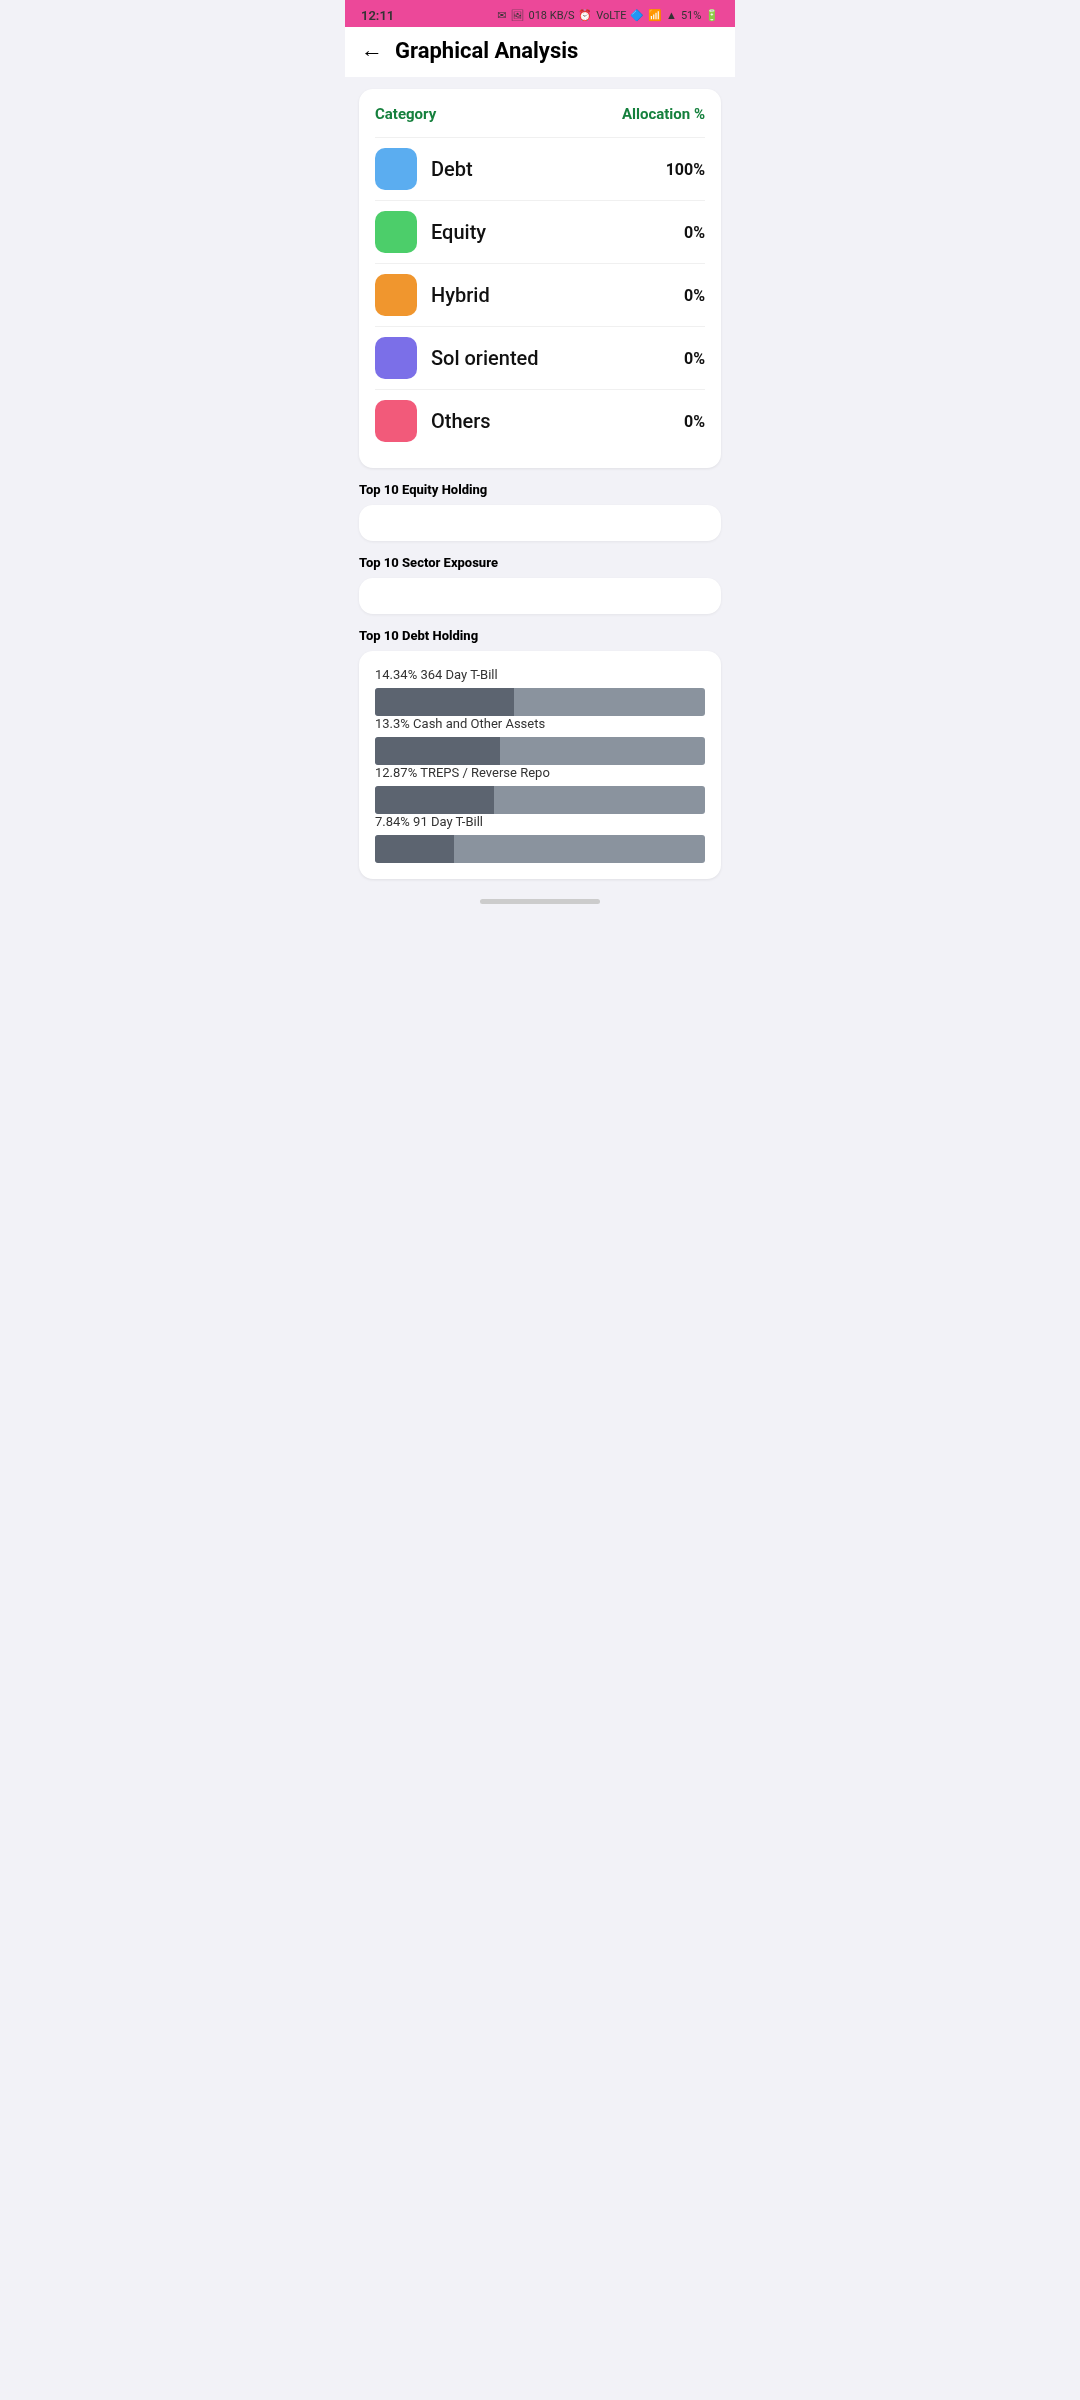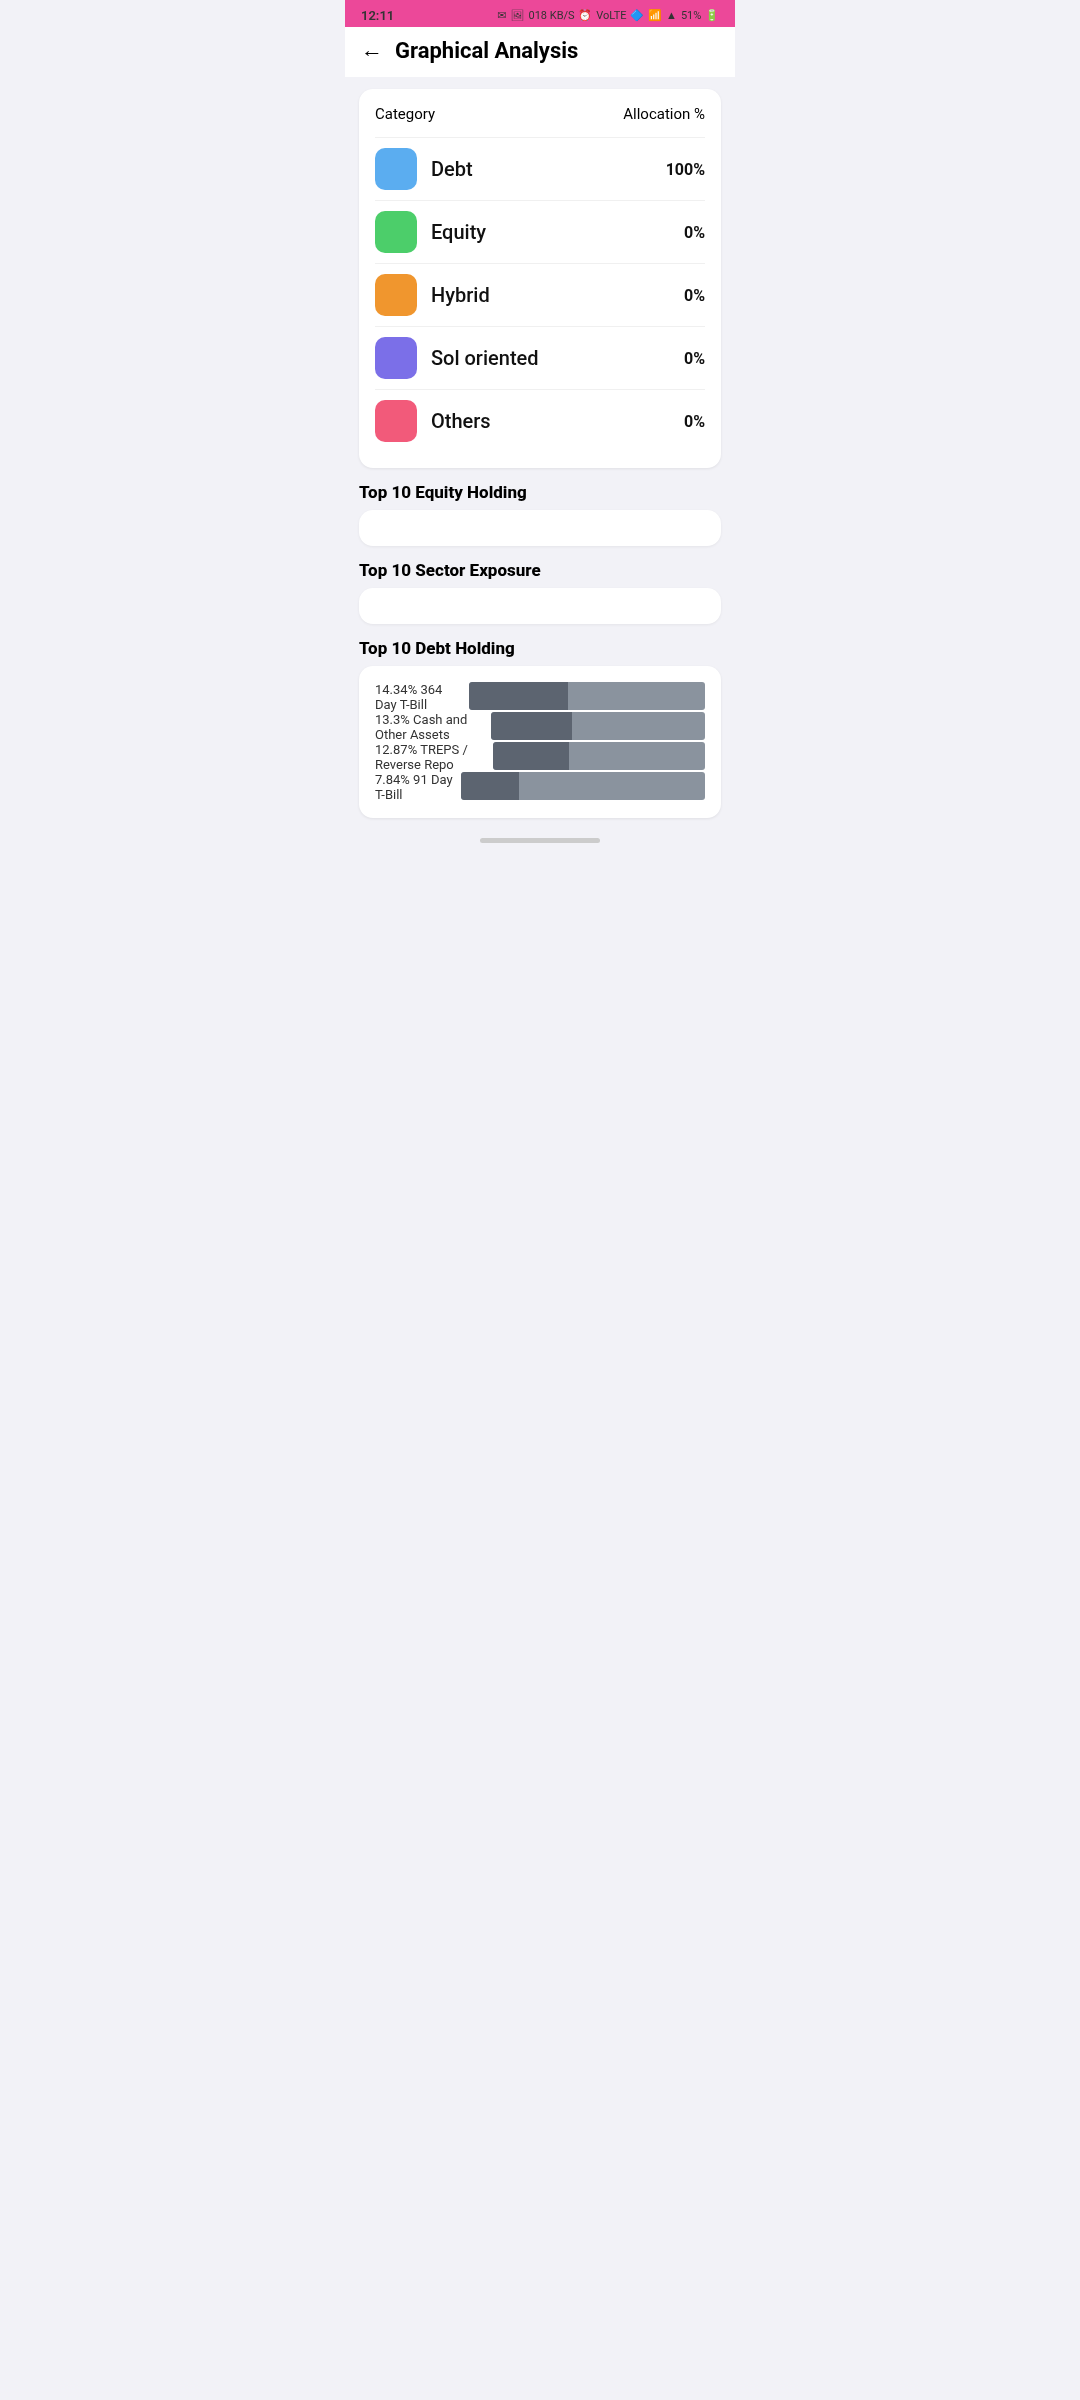--- a/index.html
+++ b/index.html
@@ -63,22 +63,22 @@
     }
 
     
     .category-header {
       display: flex;
       justify-content: space-between;
       margin-bottom: 14px;
     }
     .category-header-label, .allocation-header-label {
       font-size: 15px;
-      font-weight: 400;
-      color: #000000;
+      font-weight: 700;
+      color: #15803d;
     }
     .category-row {
       display: flex;
       align-items: center;
       justify-content: space-between;
       padding: 10px 0;
       border-top: 1px solid #f0f0f0;
     }
     .category-left {
       display: flex;
@@ -97,21 +97,21 @@
       color: #111;
     }
     .allocation-value {
       font-size: 16px;
       font-weight: 700;
       color: #111;
     }
 
     
     .section-heading {
-      font-size: 17px;
+      font-size: 13px;
       font-weight: 800;
       color: #000;
       margin-bottom: 8px;
     }
 
     
     .empty-card {
       background: white;
       border-radius: 14px;
       height: 36px;
@@ -121,21 +121,21 @@
     
     .debt-section {
       background: white;
       border-radius: 14px;
       padding: 16px;
       box-shadow: 0 1px 3px rgba(0,0,0,0.08);
       display: flex;
       flex-direction: column;
       gap: 14px;
     }
-    .debt-item { display: flex; flex-direction: row; gap: 6px; }
+    .debt-item { display: flex; flex-direction: column; gap: 6px; }
     .debt-label {
       font-size: 13px;
       color: #333;
       font-weight: 400;
     }
     .bar-container {
       width: 100%;
       height: 28px;
       background: #8a939e;
       border-radius: 3px;

